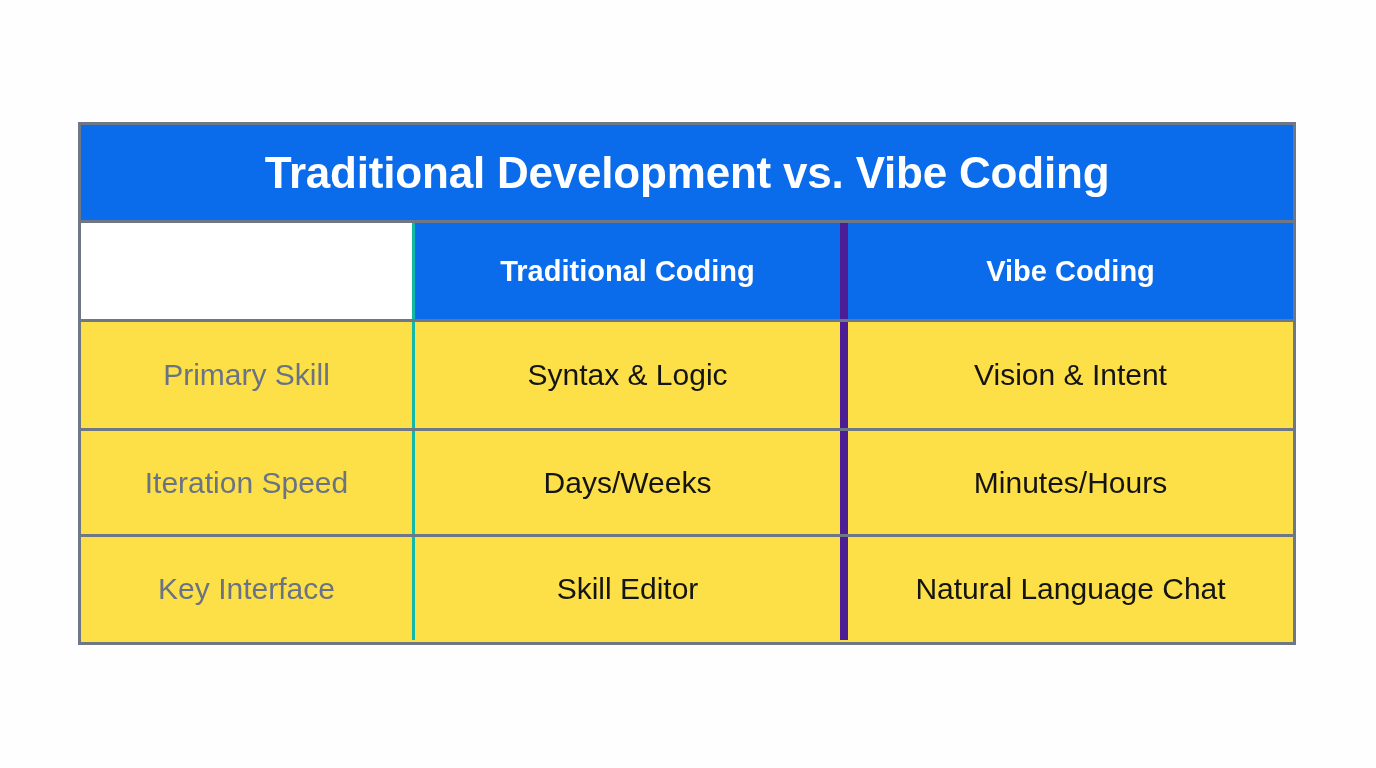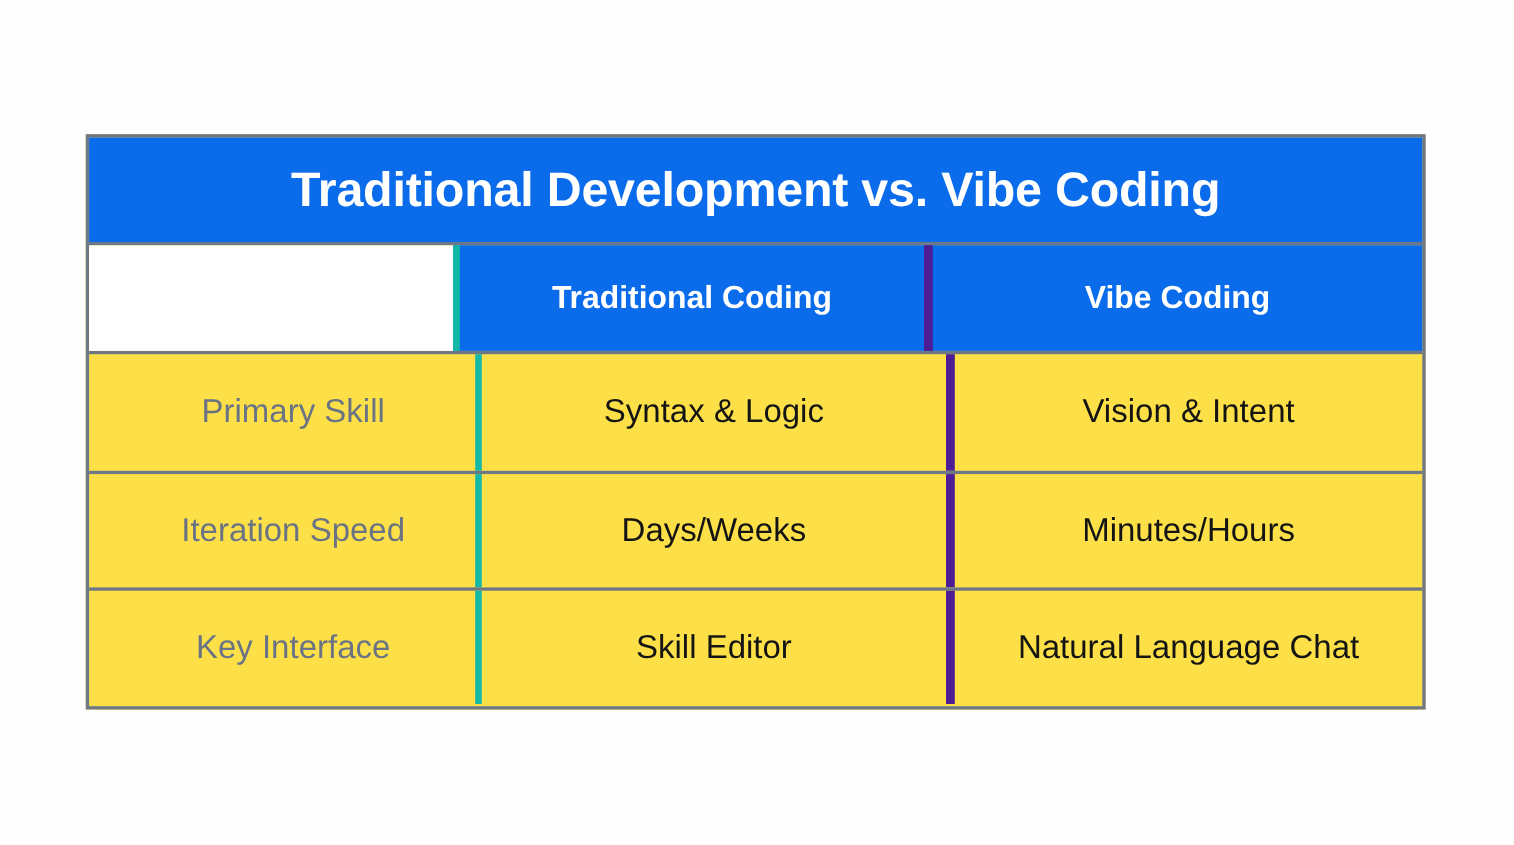--- a/index.html
+++ b/index.html
@@ -60,38 +60,37 @@
   .t-row {
     display: flex;
     box-sizing: border-box;
   }
   .t-row.header-row {
     flex: 0 0 99px;
     border-bottom: 3px solid #6e7786;
   }
   .t-row.body-row {
     flex: 0 0 106px;
-    padding-left: 20px;
   }
   .t-row.body-row + .body-row {
     border-top: 3px solid #6e7786;
   }
 
   
   .t-cell {
     display: flex;
     align-items: center;
     justify-content: center;
     box-sizing: border-box;
     text-align: center;
     overflow: hidden;
     padding: 0 10px;
   }
   .col-label   { flex: 0 0 331px; }
-  .col-trad    { flex: 0 0 428px; border-left: 6px solid #14b8a6; }
+  .col-trad    { flex: 0 0 428px; border-left: 3px solid #14b8a6; }
   .col-vibe    { flex: 1 1 auto;  border-left: 8px solid #4c1d95; }
 
   
   .header-row .col-label {
     background: #ffffff;
   }
   .header-row .col-trad,
   .header-row .col-vibe {
     background: #0b6ceb;
   }

